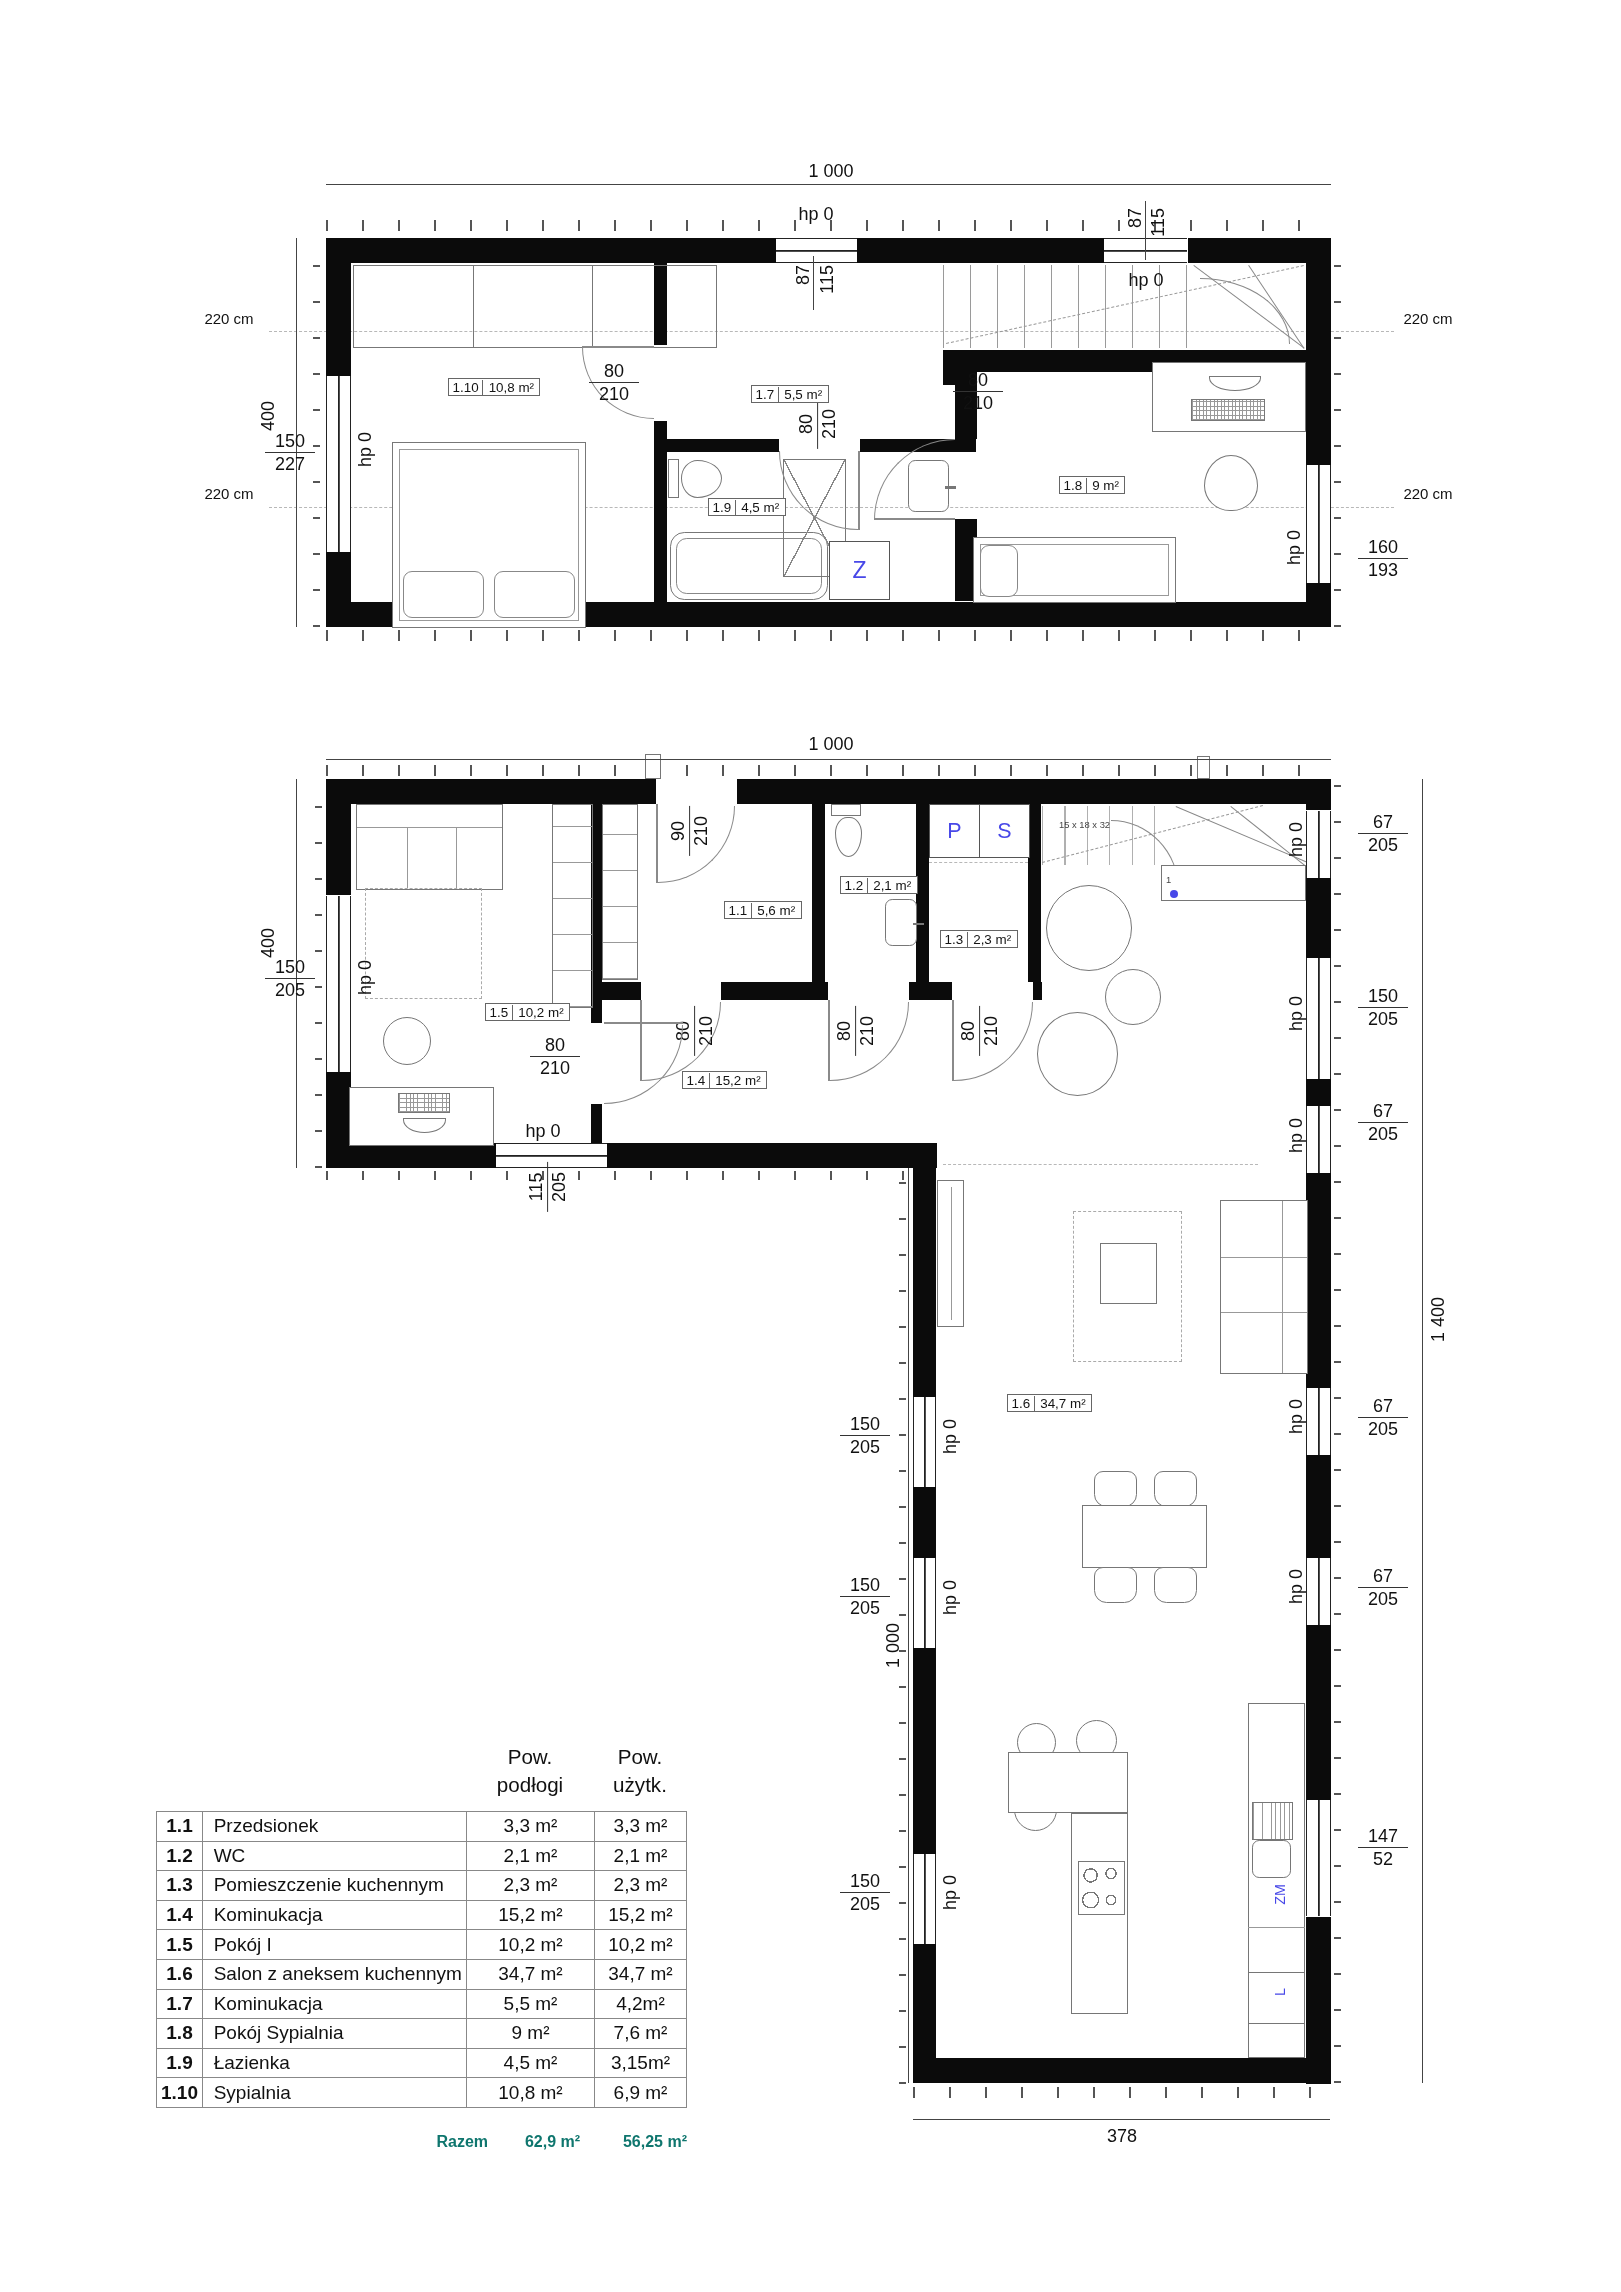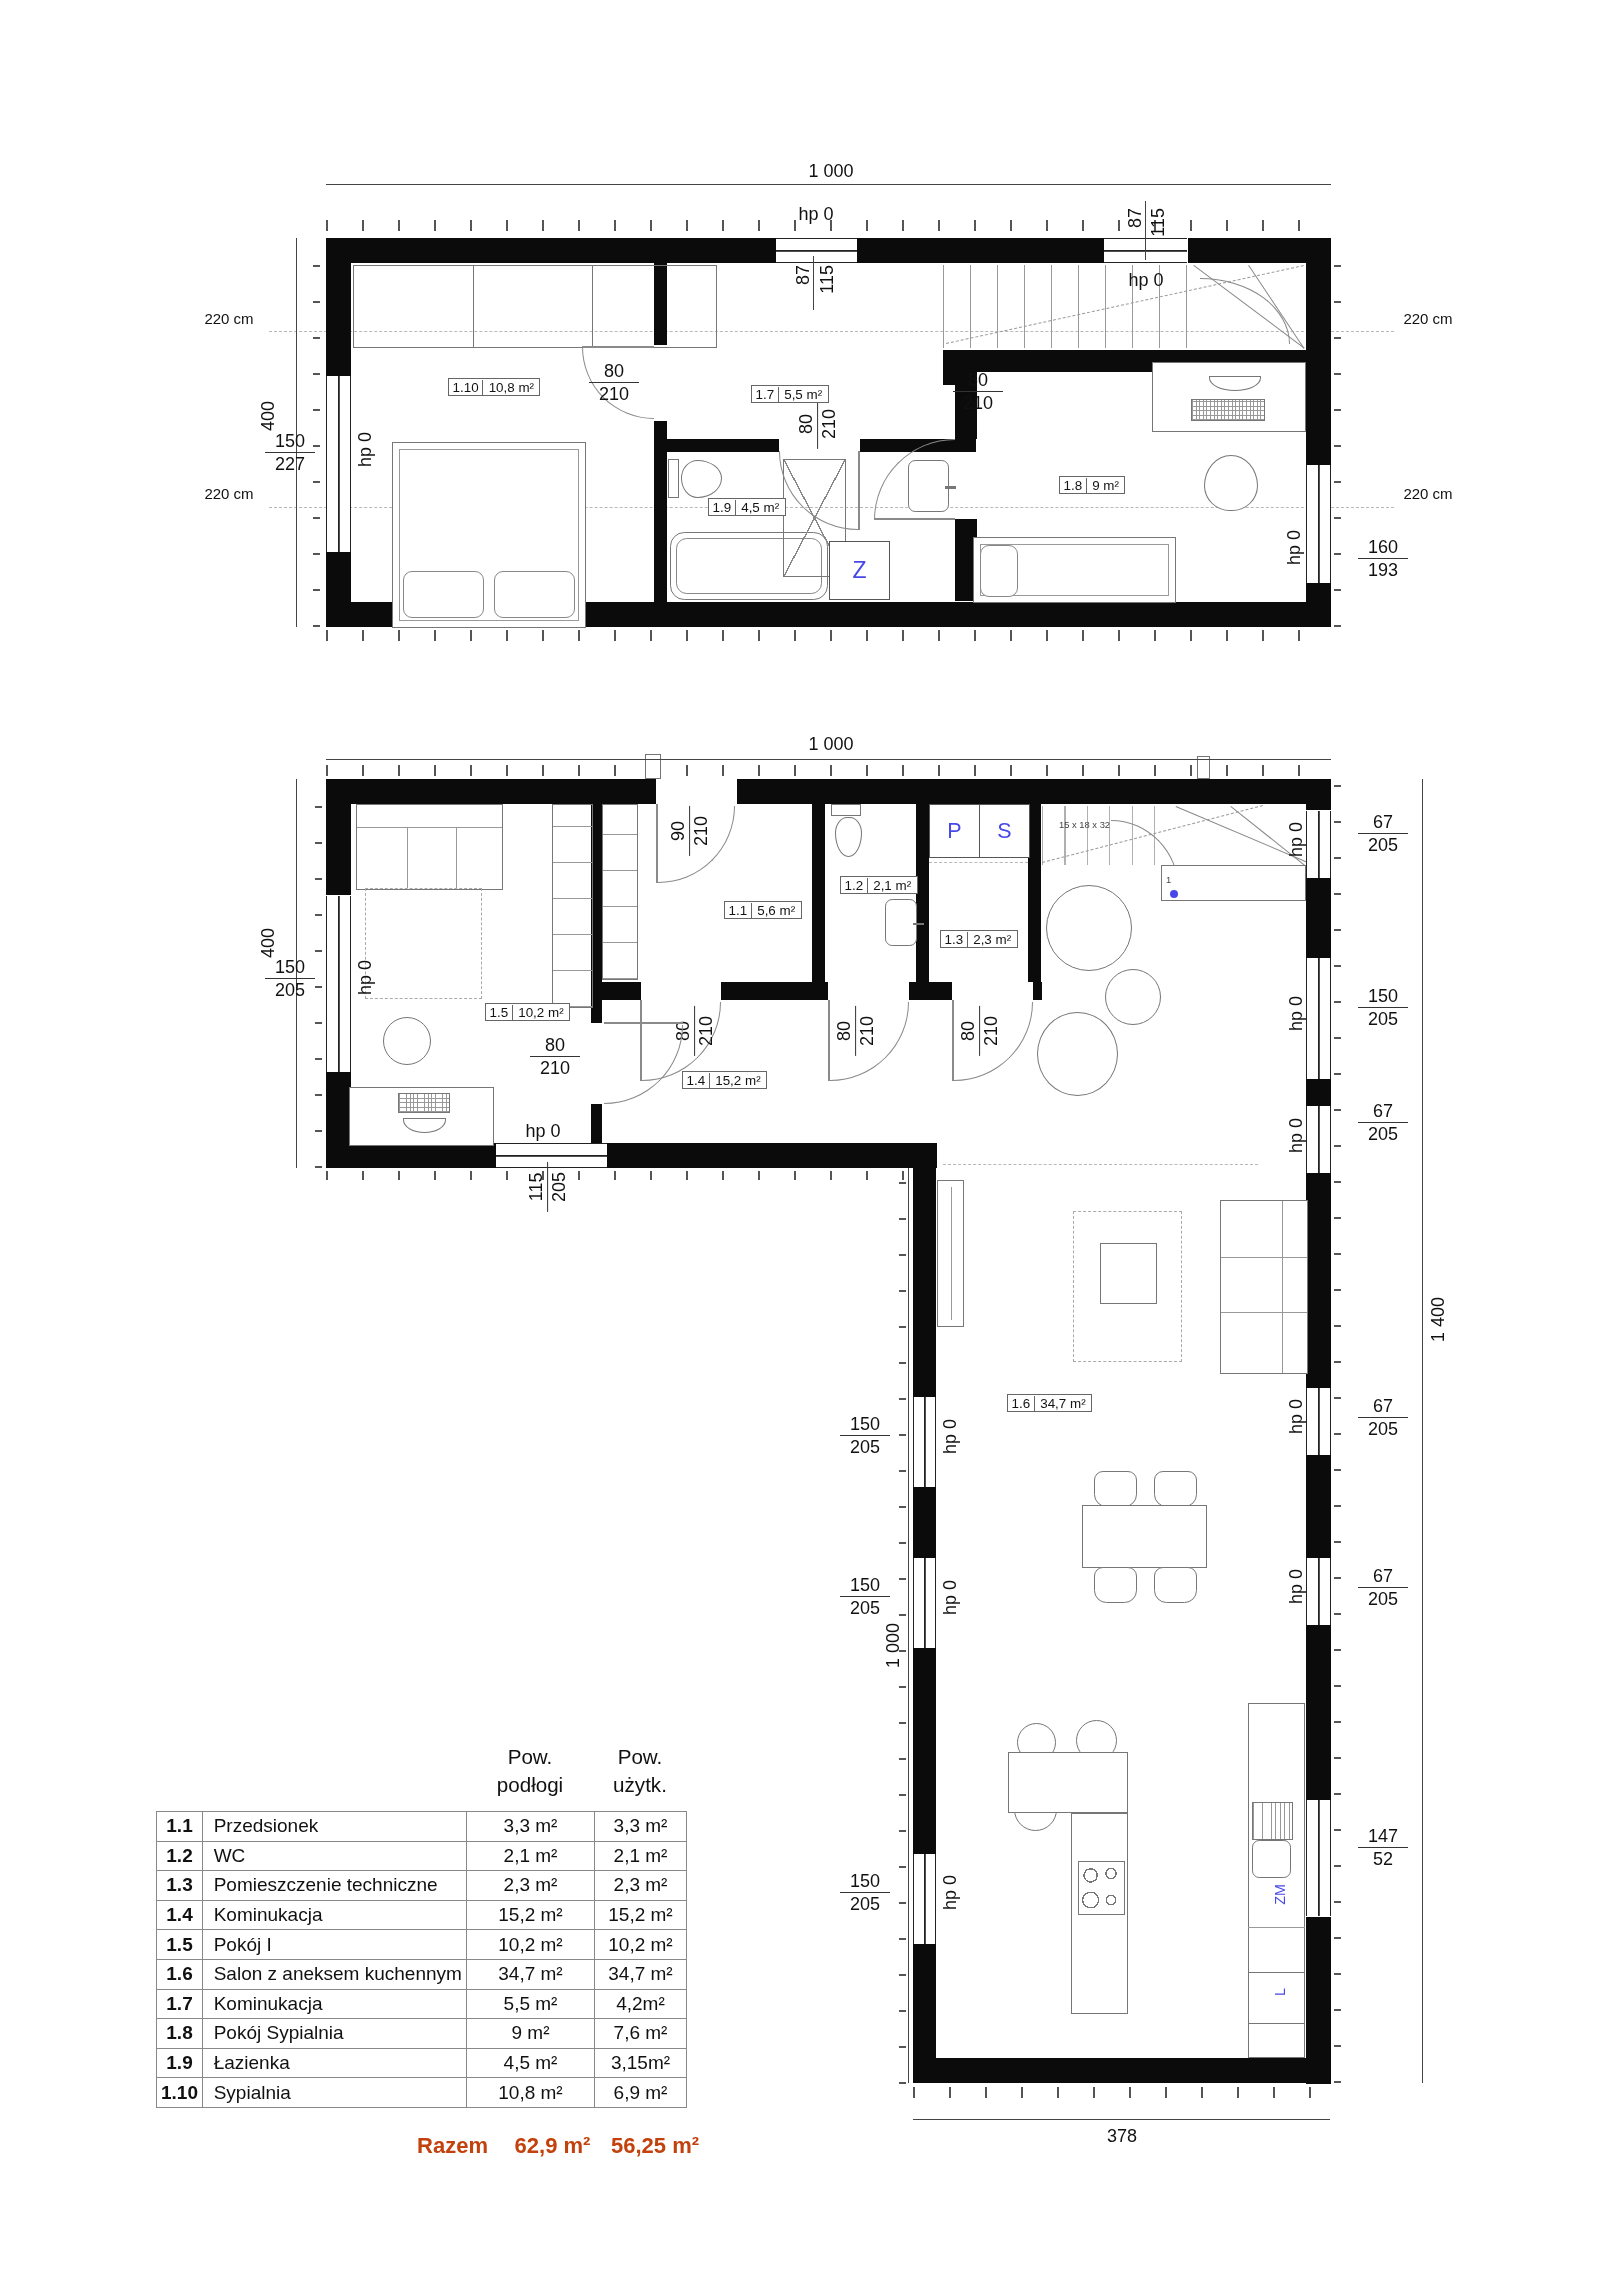--- a/index.html
+++ b/index.html
@@ -61,21 +61,21 @@
 .psbox{position:absolute;display:flex;border:1.3px solid #555;background:#fff}
 .psbox .cell{flex:1;display:flex;align-items:center;justify-content:center;font-size:21.5px}
 .psbox .cell+.cell{border-left:1.3px solid #555}
 .zbox{position:absolute;border:1.3px solid #555;background:#fff;display:flex;align-items:center;justify-content:center;font-size:23px}
 .dot{position:absolute;border-radius:50%;background:#4848e8}
 table.areas{position:absolute;left:156px;top:1811px;border-collapse:collapse;table-layout:fixed;font-size:19px;color:#111;width:530px}
 table.areas td{border:1.1px solid #888;height:28.6px;padding:0;text-align:center;background:#fff;overflow:hidden}
 table.areas td.b{font-weight:bold}
 table.areas td.n{text-align:left;padding-left:10.7px}
 .hdr{position:absolute;font-size:20.6px;text-align:center;color:#111}
-.razem{position:absolute;font-size:22px;font-weight:bold;color:#c2410c}
+.razem{position:absolute;font-size:16px;font-weight:bold;color:#0f766e}
 .tiny{position:absolute;font-size:9.4px;color:#444;white-space:nowrap}
 </style>
 </head>
 <body>
 
 <div id="c">
 
 <section>
 
 <div class="dashh" style="left:269px;top:331px;width:1125px"></div>
@@ -458,21 +458,21 @@
             <td>3,3 m²</td>
           </tr>
 <tr>
             <td class="b">1.2</td>
             <td class="n">WC</td>
             <td>2,1 m²</td>
             <td>2,1 m²</td>
           </tr>
 <tr>
             <td class="b">1.3</td>
-            <td class="n">Pomieszczenie techniczne</td>
+            <td class="n">Pomieszczenie kuchennym</td>
             <td>2,3 m²</td>
             <td>2,3 m²</td>
           </tr>
 <tr>
             <td class="b">1.4</td>
             <td class="n">Kominukacja</td>
             <td>15,2 m²</td>
             <td>15,2 m²</td>
           </tr>
 <tr>

